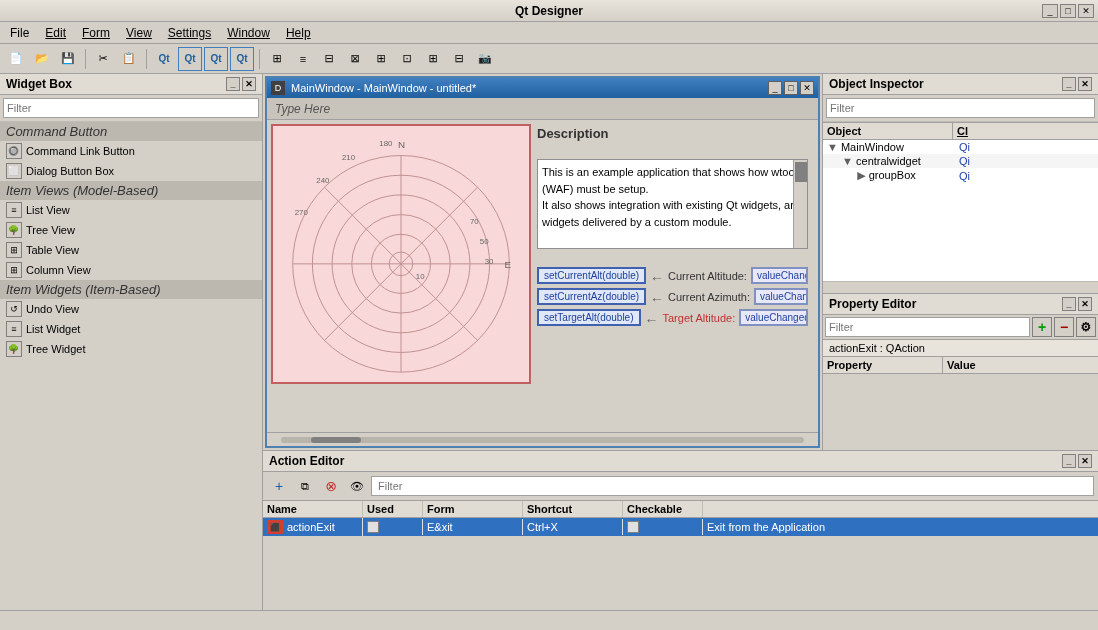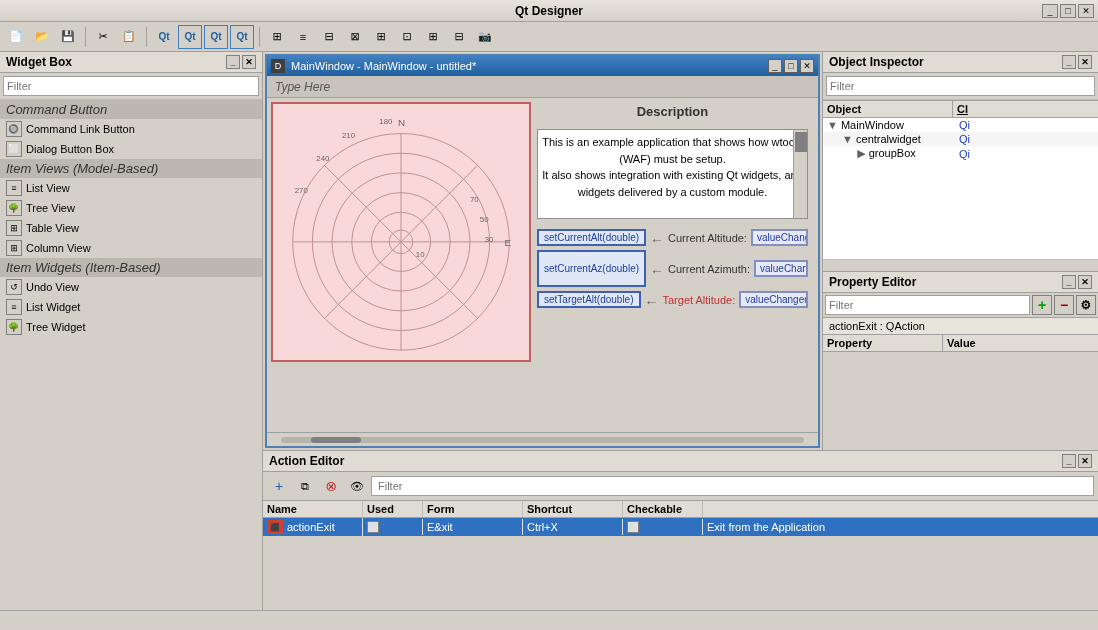--- a/index.html
+++ b/index.html
@@ -451,20 +451,29 @@
 
   <div class="title-bar">
     <span class="title-bar-title">Qt Designer</span>
     <div class="title-bar-controls">
       <div class="title-btn">_</div>
       <div class="title-btn">□</div>
       <div class="title-btn">✕</div>
     </div>
   </div>
 
+  <div class="menu-bar">
+    <span class="menu-item">File</span>
+    <span class="menu-item">Edit</span>
+    <span class="menu-item">Form</span>
+    <span class="menu-item">View</span>
+    <span class="menu-item">Settings</span>
+    <span class="menu-item">Window</span>
+    <span class="menu-item">Help</span>
+  </div>
 
   <div class="toolbar">
     <div class="toolbar-btn">📄</div>
     <div class="toolbar-btn">📂</div>
     <div class="toolbar-btn">💾</div>
     <div class="toolbar-sep"></div>
     <div class="toolbar-btn">✂</div>
     <div class="toolbar-btn">📋</div>
     <div class="toolbar-sep"></div>
     <div class="toolbar-btn" style="font-size:10px;font-weight:bold;color:#2060a0;">Qt</div>
@@ -584,40 +593,40 @@
                   <text x="22" y="90" font-size="8" fill="#666">270</text>
                   <text x="200" y="100" font-size="8" fill="#666">70</text>
                   <text x="210" y="120" font-size="8" fill="#666">50</text>
                   <text x="215" y="140" font-size="8" fill="#666">30</text>
                   <text x="145" y="155" font-size="8" fill="#666">10</text>
 
                   <circle cx="130" cy="140" r="12" fill="none" stroke="#c09090" stroke-width="1"></circle>
                 </svg>
               </div>
 
-              <div style="flex:1;display:flex;flex-direction:column;padding:0 6px;gap:8px;min-width:0;text-align:center;">
+              <div style="flex:1;display:flex;flex-direction:column;padding:0 6px;gap:16px;min-width:0;">
                 <div style="font-size:13px;font-weight:bold;color:#333;padding:2px 0;">Description</div>
                 <div style="background:white;border:1px solid #909090;padding:4px;font-size:11px;line-height:1.5;height:90px;overflow:hidden;position:relative;">
                   <div style="font-size:11px;line-height:1.5;">This is an example application that shows how wtools (WAF) must be setup.<br>It also shows integration with existing Qt widgets, and widgets delivered by a custom module.</div>
                   <div style="position:absolute;right:0;top:0;bottom:0;width:14px;background:#d4d0c8;border-left:1px solid #a0a0a0;">
                     <div style="width:12px;height:20px;background:#808080;margin:2px 1px;"></div>
                   </div>
                 </div>
 
                 <div style="display:flex;flex-direction:column;gap:4px;margin-top:2px;">
 
                   <div style="display:flex;align-items:center;gap:4px;">
                     <div style="background:#e0e8f8;border:2px solid #4060b0;padding:1px 5px;font-size:10px;color:#2040a0;white-space:nowrap;">setCurrentAlt(double)</div>
                     <span style="color:#606060;font-size:14px;">←</span>
                     <span style="font-size:11px;color:#333;white-space:nowrap;">Current Altitude:</span>
                     <div style="background:#e8e8f8;border:2px solid #8090c0;padding:1px 4px;font-size:10px;color:#2040a0;flex:1;overflow:hidden;">valueChanged(doubl</div>
                   </div>
 
                   <div style="display:flex;align-items:center;gap:4px;">
-                    <div style="background:#e0e8f8;border:2px solid #4060b0;padding:11px 5px;font-size:10px;color:#2040a0;white-space:nowrap;">setCurrentAz(double)</div>
+                    <div style="background:#e0e8f8;border:2px solid #4060b0;padding:1px 5px;font-size:10px;color:#2040a0;white-space:nowrap;">setCurrentAz(double)</div>
                     <span style="color:#606060;font-size:14px;">←</span>
                     <span style="font-size:11px;color:#333;white-space:nowrap;">Current Azimuth:</span>
                     <div style="background:#e8e8f8;border:2px solid #8090c0;padding:1px 4px;font-size:10px;color:#2040a0;flex:1;overflow:hidden;">valueChanged(doubl</div>
                   </div>
 
                   <div style="display:flex;align-items:center;gap:4px;">
                     <div style="background:#e0e8f8;border:2px solid #4060b0;padding:1px 5px;font-size:10px;color:#2040a0;white-space:nowrap;">setTargetAlt(double)</div>
                     <span style="color:#606060;font-size:14px;">←</span>
                     <span style="font-size:11px;color:#c03030;white-space:nowrap;">Target Altitude:</span>
                     <div style="background:#e8e8f8;border:2px solid #8090c0;padding:1px 4px;font-size:10px;color:#2040a0;flex:1;overflow:hidden;">valueChanged(doubl</div>

